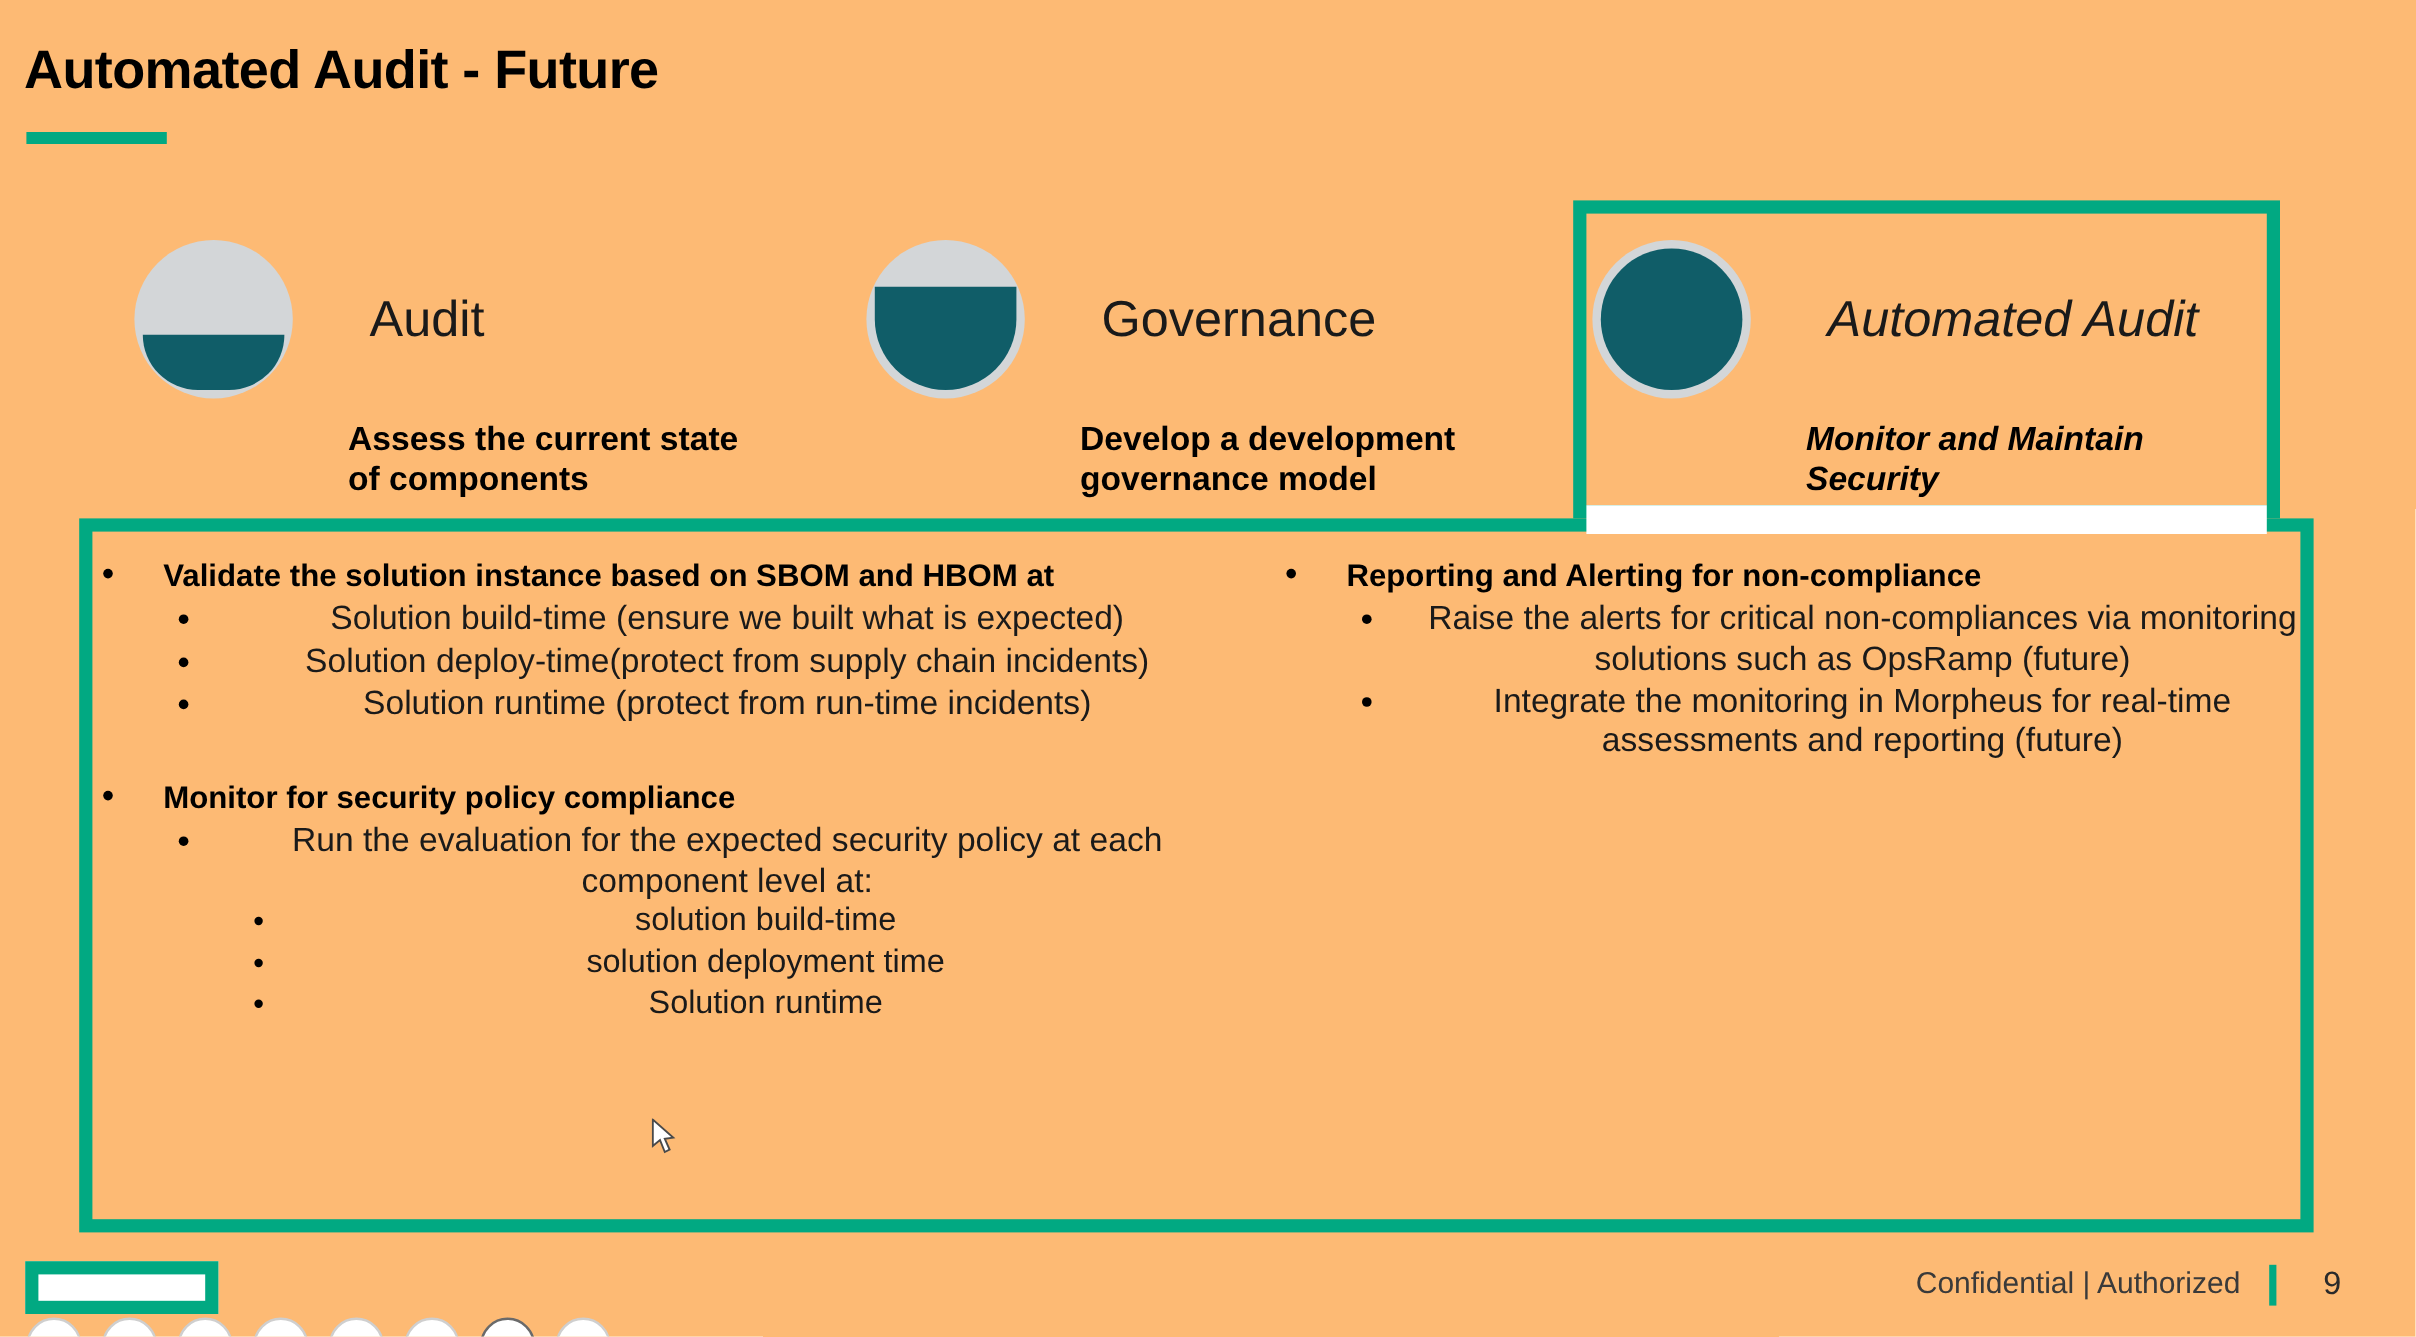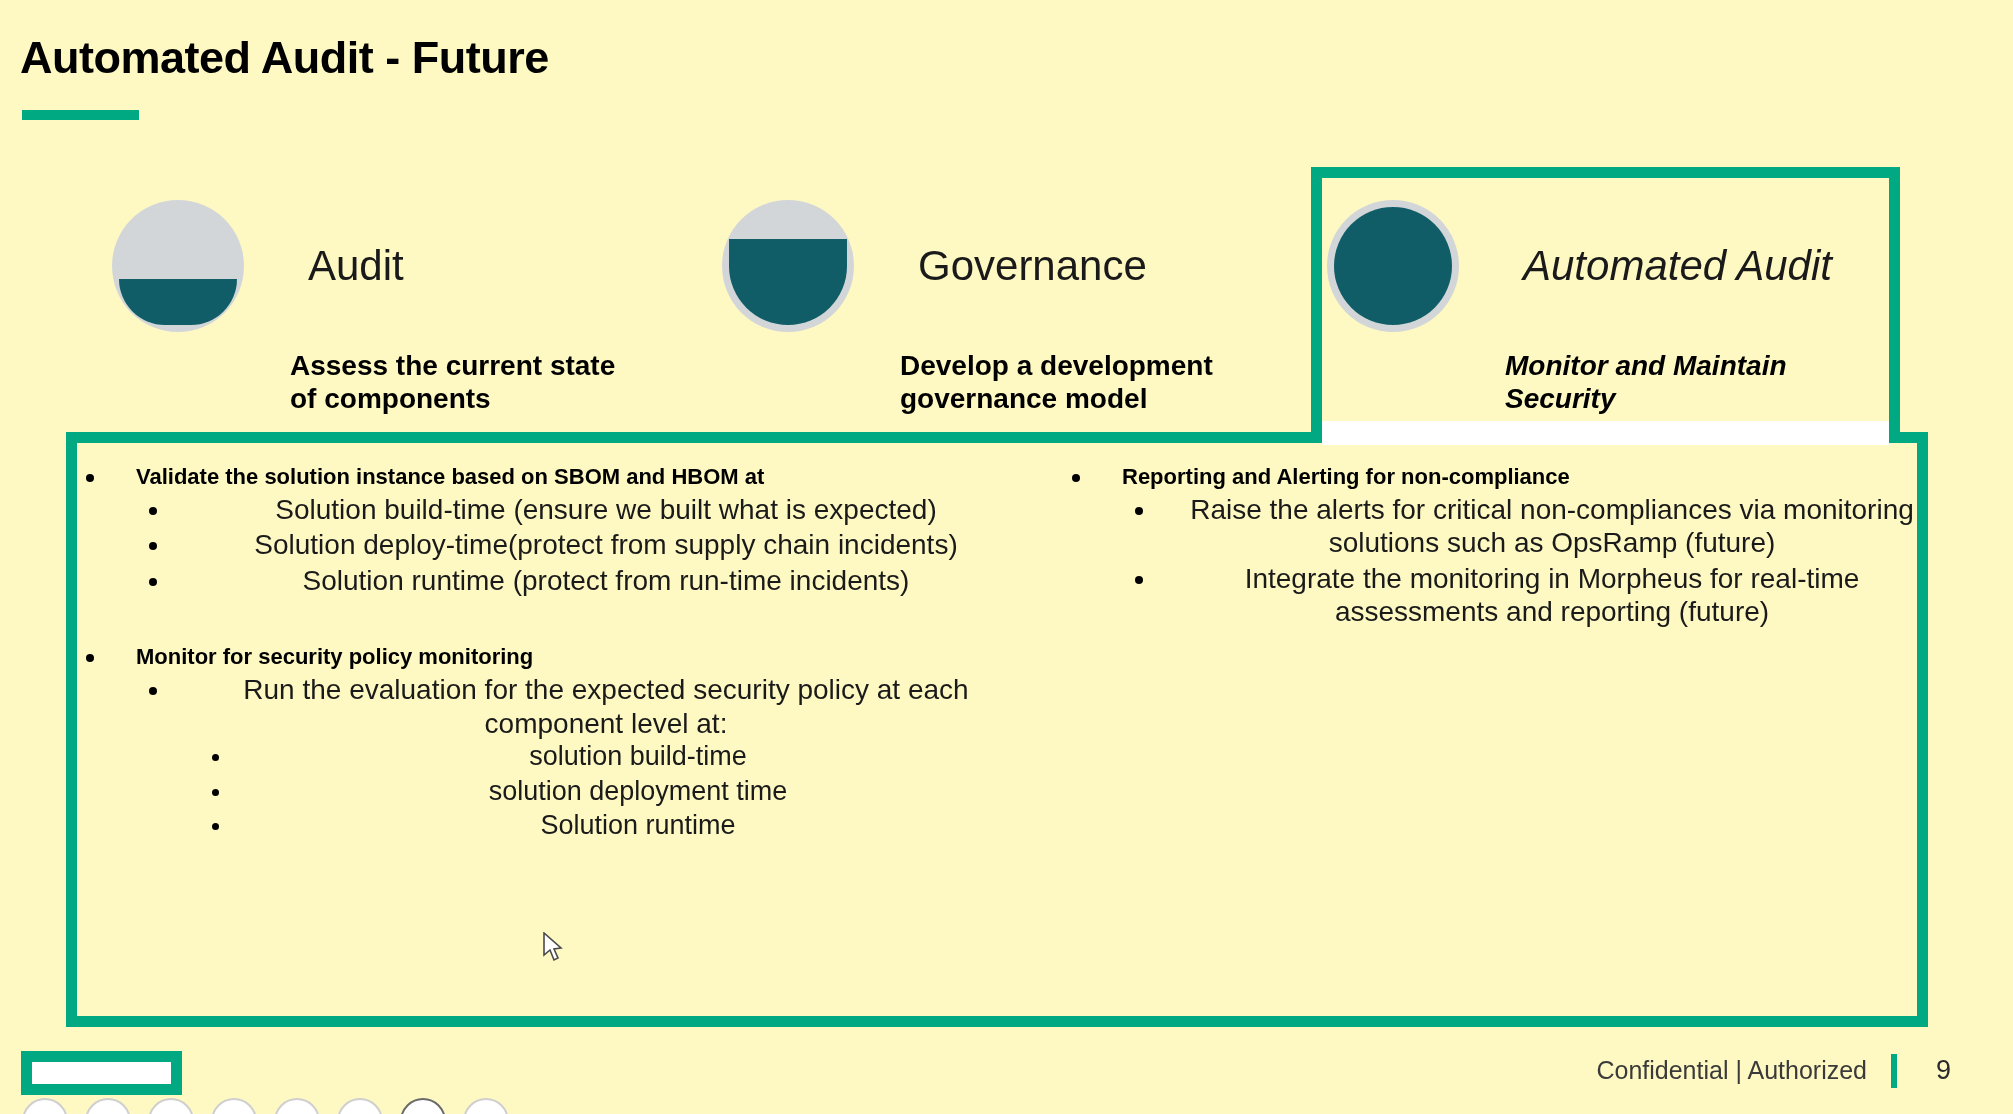--- a/index.html
+++ b/index.html
@@ -7,21 +7,21 @@
     padding: 0;
     background: #ffffff;
   }
   body {
     font-family: "Liberation Sans", sans-serif;
   }
   #slide {
     position: relative;
     width: 2013px;
     height: 1114px;
-    background: #fef9c3;
+    background: #fdba74;
     overflow: hidden;
   }
 
   
   #title {
     position: absolute;
     left: 20px;
     top: 32px;
     font-size: 45px;
     font-weight: bold;
@@ -135,21 +135,21 @@
     width: 850px;
   }
 
   ul.lv1 { list-style: none; margin: 0; padding: 0; }
   ul.lv1 > li {
     position: relative;
     padding-left: 52px;
     margin-bottom: 4px;
   }
   ul.lv1 > li > .btext {
-    font-size: 22px;
+    font-size: 26px;
     font-weight: bold;
     color: #000;
     line-height: 1.28;
   }
   ul.lv1 > li > .dot {
     position: absolute;
     left: 2px;
     top: 11px;
     width: 8px;
     height: 8px;
@@ -338,21 +338,21 @@
             <span class="dot"></span>
             <div class="btext">Solution runtime (protect from run-time incidents)</div>
           </li>
         </ul>
       </li>
 
       <li class="gap"></li>
 
       <li>
         <span class="dot"></span>
-        <div class="btext">Monitor for security policy monitoring</div>
+        <div class="btext">Monitor for security policy compliance</div>
         <ul class="lv2">
           <li>
             <span class="dot"></span>
             <div class="btext">Run the evaluation for the expected security policy at each component level at:</div>
             <ul class="lv3">
               <li>
                 <span class="dot"></span>
                 <div class="btext">solution build-time</div>
               </li>
               <li>

